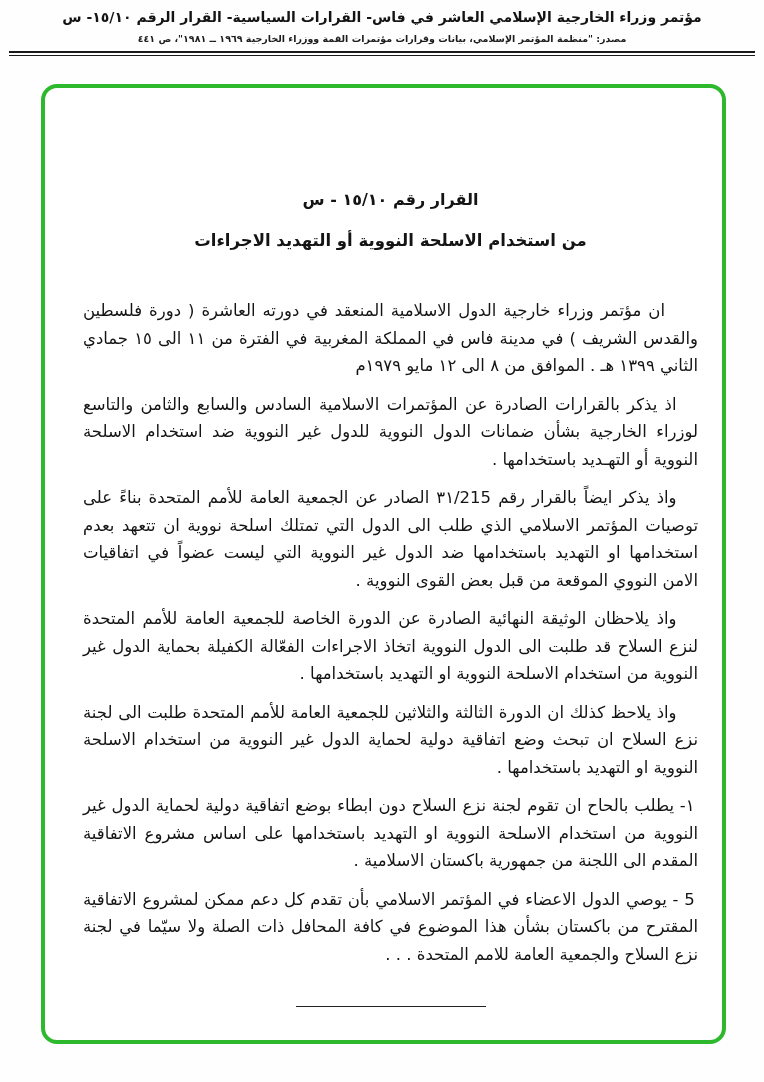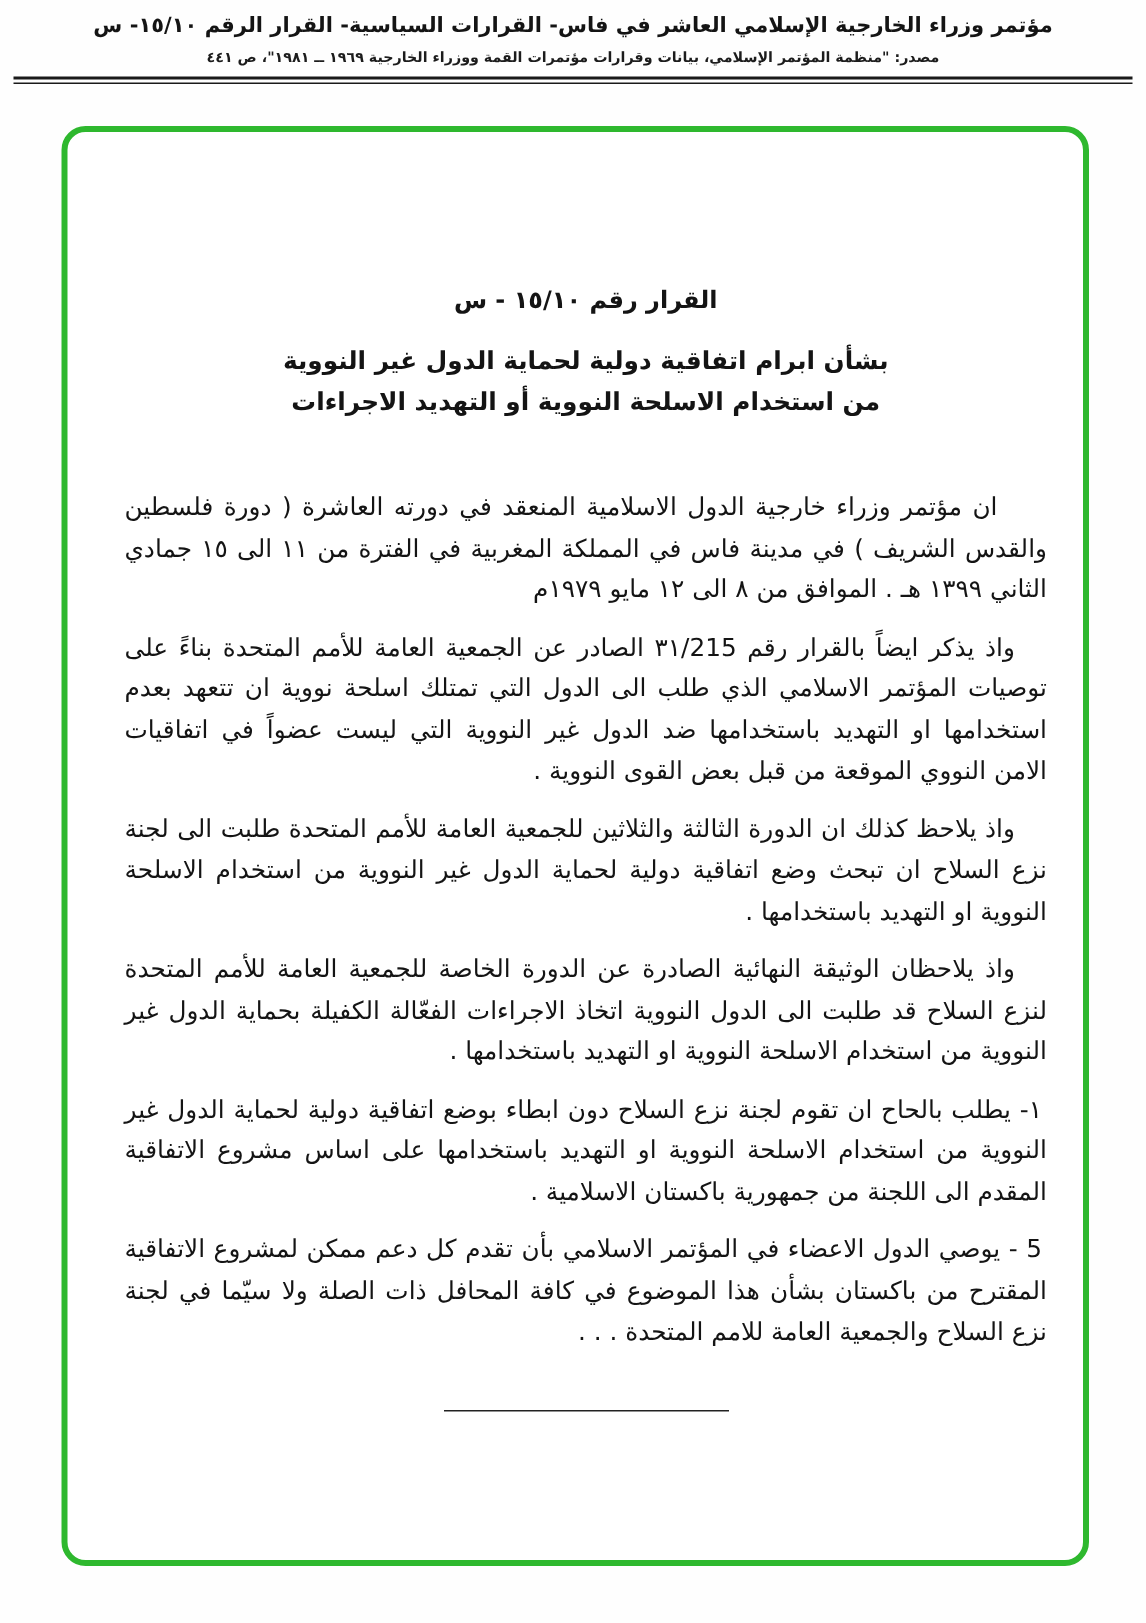--- a/index.html
+++ b/index.html
@@ -92,32 +92,32 @@
     <div class="header-line2">مصدر: "منظمة المؤتمر الإسلامي، بيانات وقرارات مؤتمرات القمة ووزراء الخارجية ١٩٦٩ ــ ١٩٨١"، ص ٤٤١</div>
   </div>
 
   <div class="rule"></div>
 
   <div class="green-box">
     <div class="doc">
 
       <div class="doc-title">القرار رقم ١٥/١٠ - س</div>
 
-      <div class="doc-subtitle">بشأن ابرام اتفاقية دولية لحماية الدول غير النووية</div>
 
       <div class="doc-subtitle">من استخدام الاسلحة النووية أو التهديد الاجراءات</div>
 
       <p class="para first">ان مؤتمر وزراء خارجية الدول الاسلامية المنعقد في دورته العاشرة ( دورة فلسطين والقدس الشريف ) في مدينة فاس في المملكة المغربية في الفترة من ١١ الى ١٥ جمادي الثاني ١٣٩٩ هـ .  الموافق من ٨ الى ١٢ مايو ١٩٧٩م</p>
 
+      <p class="para">اذ يذكر بالقرارات الصادرة عن المؤتمرات الاسلامية السادس والسابع والثامن والتاسع لوزراء الخارجية بشأن ضمانات الدول النووية للدول غير النووية ضد استخدام الاسلحة النووية أو التهـديد باستخدامها .</p>
 
       <p class="para">واذ يذكر ايضاً بالقرار رقم ٣١/215 الصادر عن الجمعية العامة للأمم المتحدة بناءً على توصيات المؤتمر الاسلامي الذي طلب الى الدول التي تمتلك اسلحة نووية ان تتعهد بعدم استخدامها او التهديد باستخدامها ضد الدول غير النووية التي ليست عضواً في اتفاقيات الامن النووي الموقعة من قبل بعض القوى النووية .</p>
 
+      <p class="para">واذ يلاحظان الوثيقة النهائية الصادرة عن الدورة الخاصة للجمعية العامة للأمم المتحدة لنزع السلاح قد طلبت الى الدول النووية اتخاذ الاجراءات الفعّالة الكفيلة بحماية الدول غير النووية من استخدام الاسلحة النووية او التهديد باستخدامها .</p>
+
       <p class="para">واذ يلاحظ كذلك ان الدورة الثالثة والثلاثين للجمعية العامة للأمم المتحدة طلبت الى لجنة نزع السلاح ان تبحث وضع اتفاقية دولية لحماية الدول غير النووية من استخدام الاسلحة النووية او التهديد باستخدامها .</p>
-
-      <p class="para">واذ يلاحظان الوثيقة النهائية الصادرة عن الدورة الخاصة للجمعية العامة للأمم المتحدة لنزع السلاح قد طلبت الى الدول النووية اتخاذ الاجراءات الفعّالة الكفيلة بحماية الدول غير النووية من استخدام الاسلحة النووية او التهديد باستخدامها .</p>
 
       <p class="para item">١- يطلب بالحاح ان تقوم لجنة نزع السلاح دون ابطاء بوضع اتفاقية دولية لحماية الدول غير النووية من استخدام الاسلحة النووية او التهديد باستخدامها على اساس مشروع الاتفاقية المقدم الى اللجنة من جمهورية باكستان الاسلامية .</p>
 
       <p class="para item">5 - يوصي الدول الاعضاء في المؤتمر الاسلامي بأن تقدم كل دعم ممكن لمشروع الاتفاقية المقترح من باكستان بشأن هذا الموضوع في كافة المحافل ذات الصلة ولا سيّما في لجنة نزع السلاح والجمعية العامة للامم المتحدة . . .</p>
 
       <div class="end-line"></div>
 
     </div>
   </div>
 

